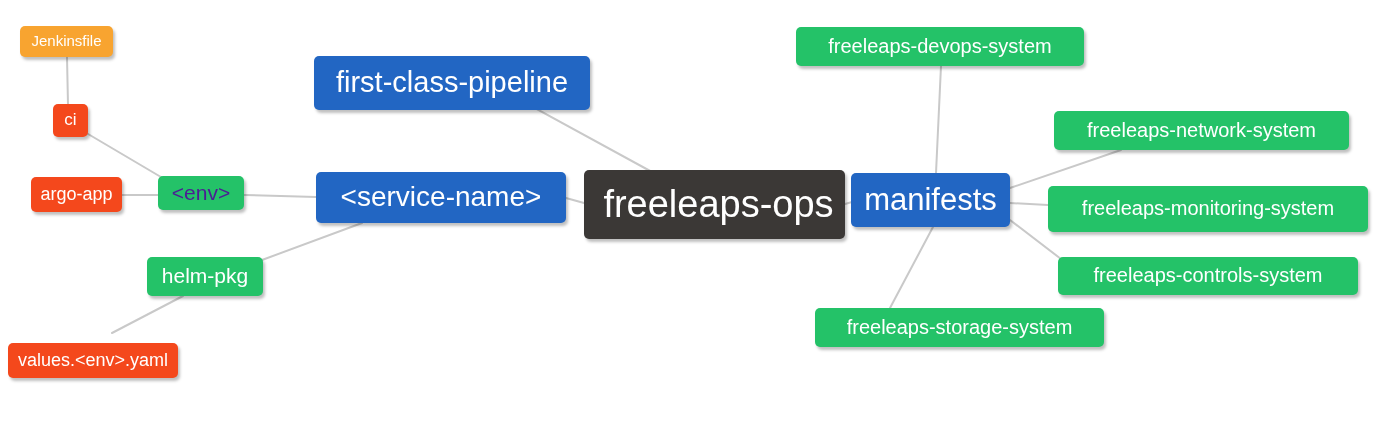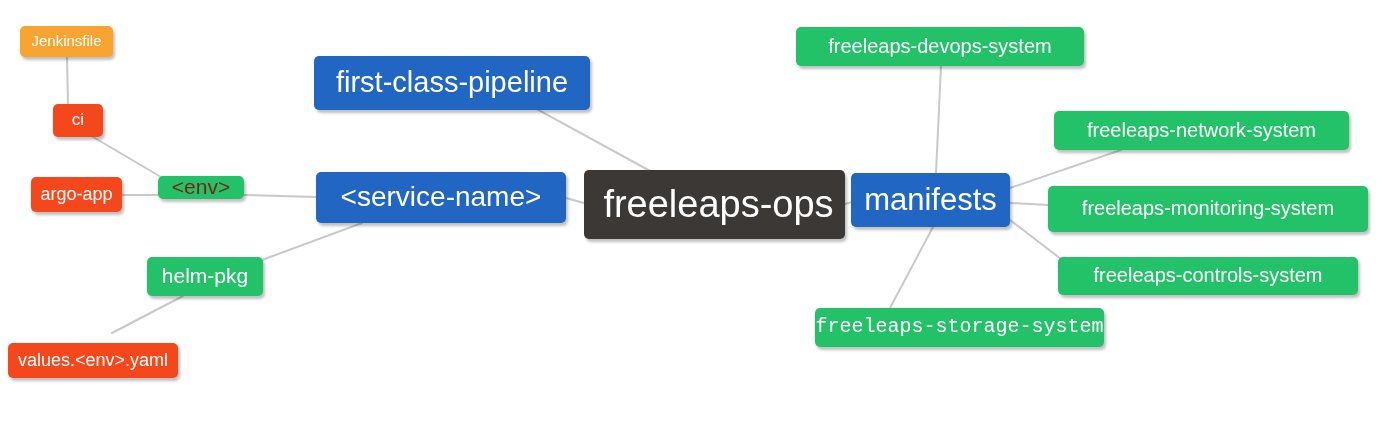--- a/index.html
+++ b/index.html
@@ -54,28 +54,28 @@
       <line x1="500" y1="89" x2="652" y2="172" stroke="#c9c9c9" stroke-width="2" stroke-linecap="round"></line>
       <line x1="845" y1="204" x2="852" y2="202" stroke="#c9c9c9" stroke-width="2" stroke-linecap="round"></line>
       <line x1="936" y1="173" x2="941" y2="66" stroke="#c9c9c9" stroke-width="2" stroke-linecap="round"></line>
       <line x1="1010" y1="188" x2="1121" y2="150" stroke="#c9c9c9" stroke-width="2" stroke-linecap="round"></line>
       <line x1="1010" y1="203" x2="1048" y2="205" stroke="#c9c9c9" stroke-width="2" stroke-linecap="round"></line>
       <line x1="1010" y1="220" x2="1061" y2="259" stroke="#c9c9c9" stroke-width="2" stroke-linecap="round"></line>
       <line x1="933" y1="227" x2="890" y2="308" stroke="#c9c9c9" stroke-width="2" stroke-linecap="round"></line>
     </svg>
   <div>
       <div class="node" style="left: 20px; top: 26px; width: 93px; height: 31px; font-size: 15px; background: rgb(248, 164, 48); color: rgb(255, 255, 255);">Jenkinsfile</div>
-      <div class="node" style="left: 53px; top: 104px; width: 50px; height: 33px; font-size: 17px; background: rgb(244, 72, 28); color: rgb(255, 255, 255);">ci</div>
+      <div class="node" style="left: 53px; top: 104px; width: 35px; height: 33px; font-size: 17px; background: rgb(244, 72, 28); color: rgb(255, 255, 255);">ci</div>
       <div class="node" style="left: 31px; top: 177px; width: 91px; height: 35px; font-size: 18px; background: rgb(244, 72, 28); color: rgb(255, 255, 255);">argo-app</div>
-      <div class="node" style="left: 158px; top: 176px; width: 86px; height: 23px; font-size: 21px; background: rgb(36, 194, 104); color: #7f1d1d;">&lt;env&gt;</div>
+      <div class="node" style="left: 158px; top: 176px; width: 86px; height: 34px; font-size: 21px; background: rgb(36, 194, 104); color: #4c1d95;">&lt;env&gt;</div>
       <div class="node" style="left: 147px; top: 257px; width: 116px; height: 39px; font-size: 21px; background: rgb(36, 194, 104); color: rgb(255, 255, 255);">helm-pkg</div>
       <div class="node" style="left: 8px; top: 332px; width: 170px; height: 35px; font-size: 18px; background: rgb(244, 72, 28); color: rgb(255, 255, 255); margin-top: 11px;">values.&lt;env&gt;.yaml</div>
       <div class="node" style="left: 314px; top: 35px; width: 276px; height: 54px; font-size: 29px; background: rgb(34, 102, 195); color: rgb(255, 255, 255); margin-top: 21px;">first-class-pipeline</div>
       <div class="node" style="left: 316px; top: 172px; width: 250px; height: 51px; font-size: 28px; background: rgb(34, 102, 195); color: rgb(255, 255, 255);">&lt;service-name&gt;</div>
       <div class="node" style="left: 584px; top: 170px; width: 261px; height: 69px; font-size: 38px; background: rgb(59, 56, 54); color: rgb(255, 255, 255); padding-left: 8px;">freeleaps-ops</div>
       <div class="node" style="left: 851px; top: 173px; width: 159px; height: 54px; font-size: 31px; background: rgb(34, 102, 195); color: rgb(255, 255, 255);">manifests</div>
       <div class="node" style="left: 796px; top: 27px; width: 288px; height: 39px; font-size: 20px; background: rgb(36, 194, 104); color: rgb(255, 255, 255);">freeleaps-devops-system</div>
       <div class="node" style="left: 1054px; top: 111px; width: 295px; height: 39px; font-size: 20px; background: rgb(36, 194, 104); color: rgb(255, 255, 255);">freeleaps-network-system</div>
       <div class="node" style="left: 1048px; top: 186px; width: 320px; height: 46px; font-size: 20px; background: rgb(36, 194, 104); color: rgb(255, 255, 255);">freeleaps-monitoring-system</div>
       <div class="node" style="left: 1058px; top: 257px; width: 300px; height: 38px; font-size: 20px; background: rgb(36, 194, 104); color: rgb(255, 255, 255);">freeleaps-controls-system</div>
-      <div class="node" style="left: 815px; top: 308px; width: 289px; height: 39px; font-size: 20px; background: rgb(36, 194, 104); color: rgb(255, 255, 255); font-family: Liberation Mono, monospace;">freeleaps-storage-system</div>
+      <div class="node" style="left: 815px; top: 308px; width: 289px; height: 39px; font-size: 20px; background: rgb(36, 194, 104); color: rgb(255, 255, 255);">freeleaps-storage-system</div>
     </div>
 </div>
 
 </body></html>

